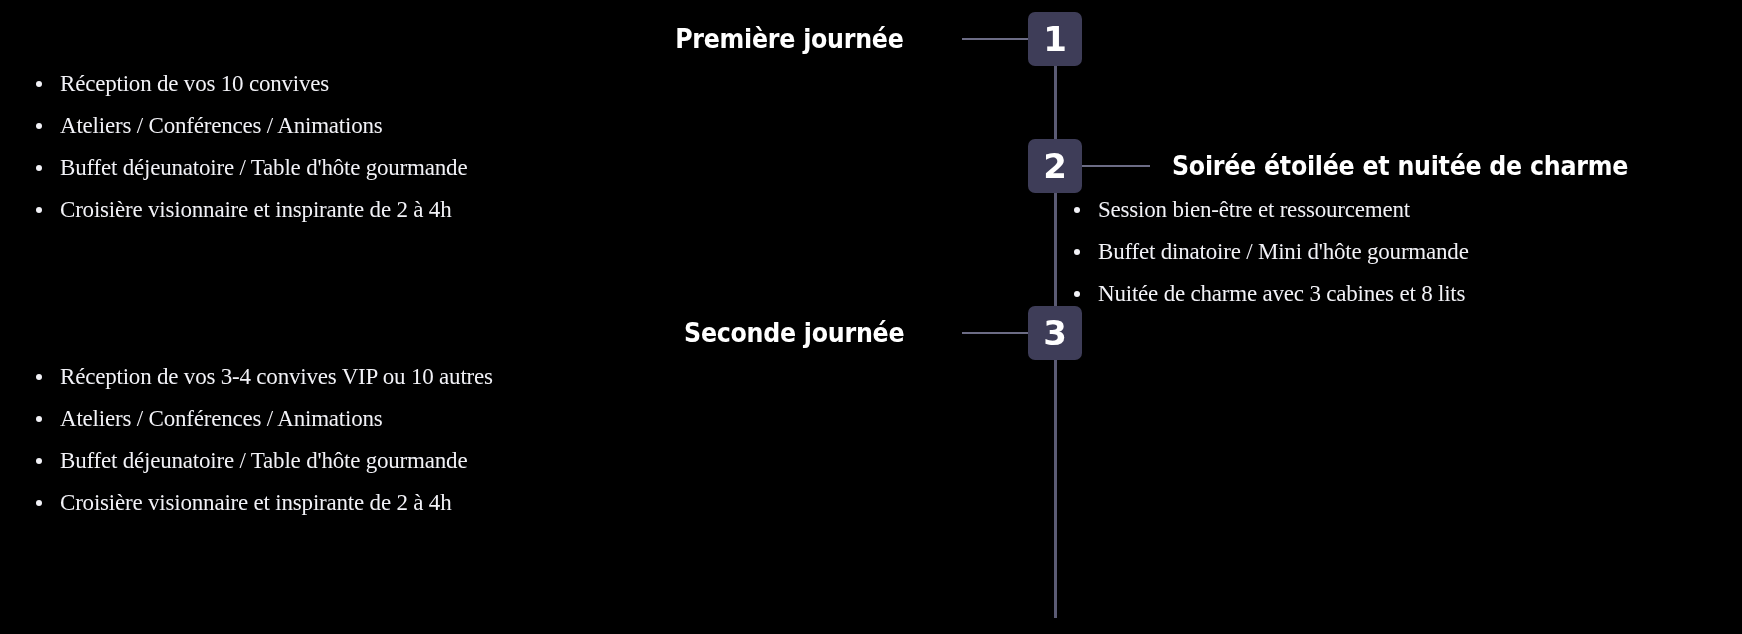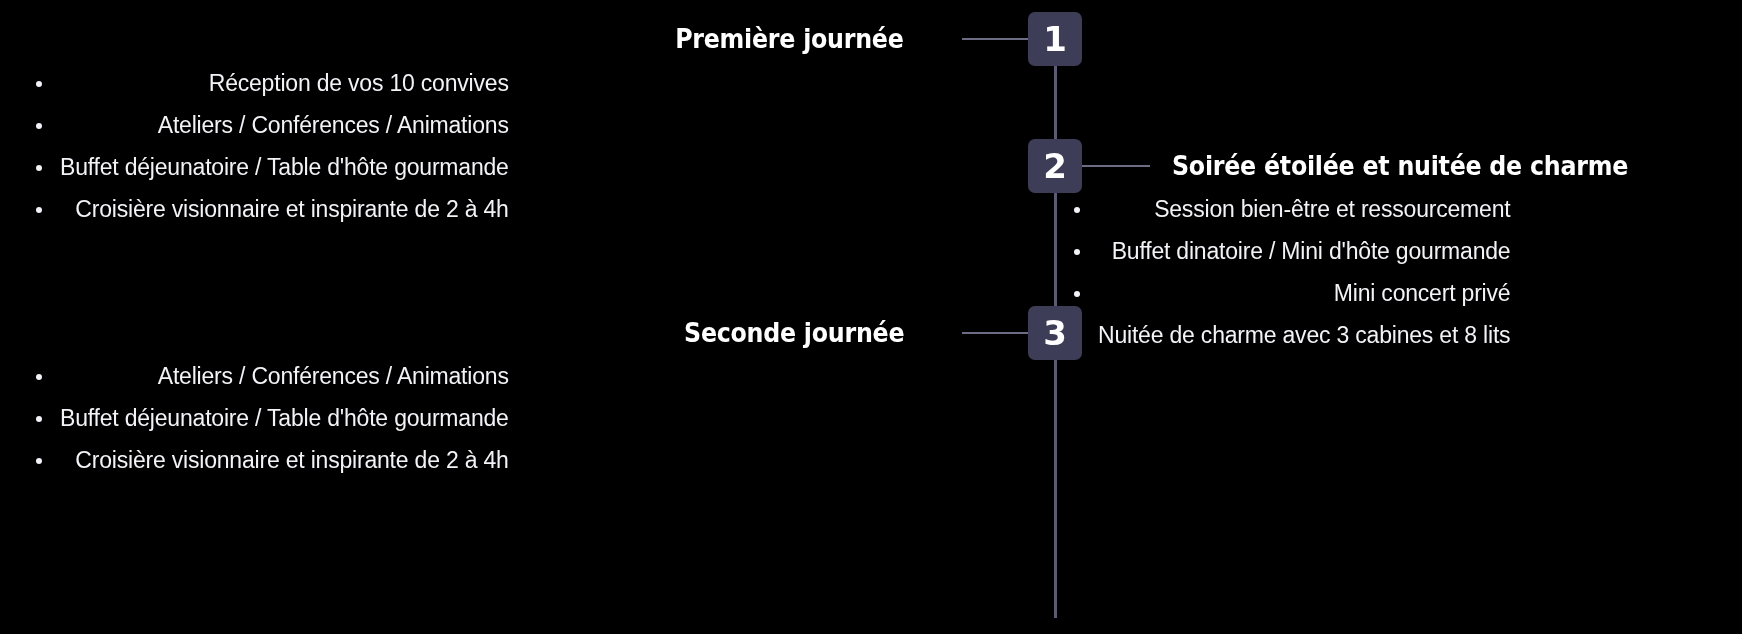--- a/index.html
+++ b/index.html
@@ -89,28 +89,27 @@
   
   ul.bullets {
     position: absolute;
     margin: 0;
     padding: 0;
     list-style: none;
   }
   ul.bullets li {
     position: relative;
     color: #f2f2f7;
-    font-family: Liberation Sans, sans-serif;
+    font-family: Liberation Serif, serif;
     font-size: 23px;
     line-height: 1;
     white-space: nowrap;
     padding-left: 38px;
     margin-bottom: 19px;
     letter-spacing: -0.2px;
-    text-align: right;
   }
   ul.bullets li::before {
     content: "";
     position: absolute;
     left: 14px;
     top: 9px;
     width: 6px;
     height: 6px;
     border-radius: 50%;
     background: #f2f2f7;
@@ -148,23 +147,23 @@
   <ul class="bullets list-left-1">
     <li>Réception de vos 10 convives</li>
     <li>Ateliers / Conférences / Animations</li>
     <li>Buffet déjeunatoire / Table d'hôte gourmande</li>
     <li>Croisière visionnaire et inspirante de 2 à 4h</li>
   </ul>
 
   <ul class="bullets list-right-1">
     <li>Session bien-être et ressourcement</li>
     <li>Buffet dinatoire / Mini d'hôte gourmande</li>
-    <li>Mini concert privé</li>
     <li>Nuitée de charme avec 3 cabines et 8 lits</li>
   </ul>
 
   <ul class="bullets list-left-2">
+    <li>Réception de vos 3-4 convives VIP ou 10 autres</li>
     <li>Ateliers / Conférences / Animations</li>
     <li>Buffet déjeunatoire / Table d'hôte gourmande</li>
     <li>Croisière visionnaire et inspirante de 2 à 4h</li>
   </ul>
 
 </div>
 
 </body></html>

